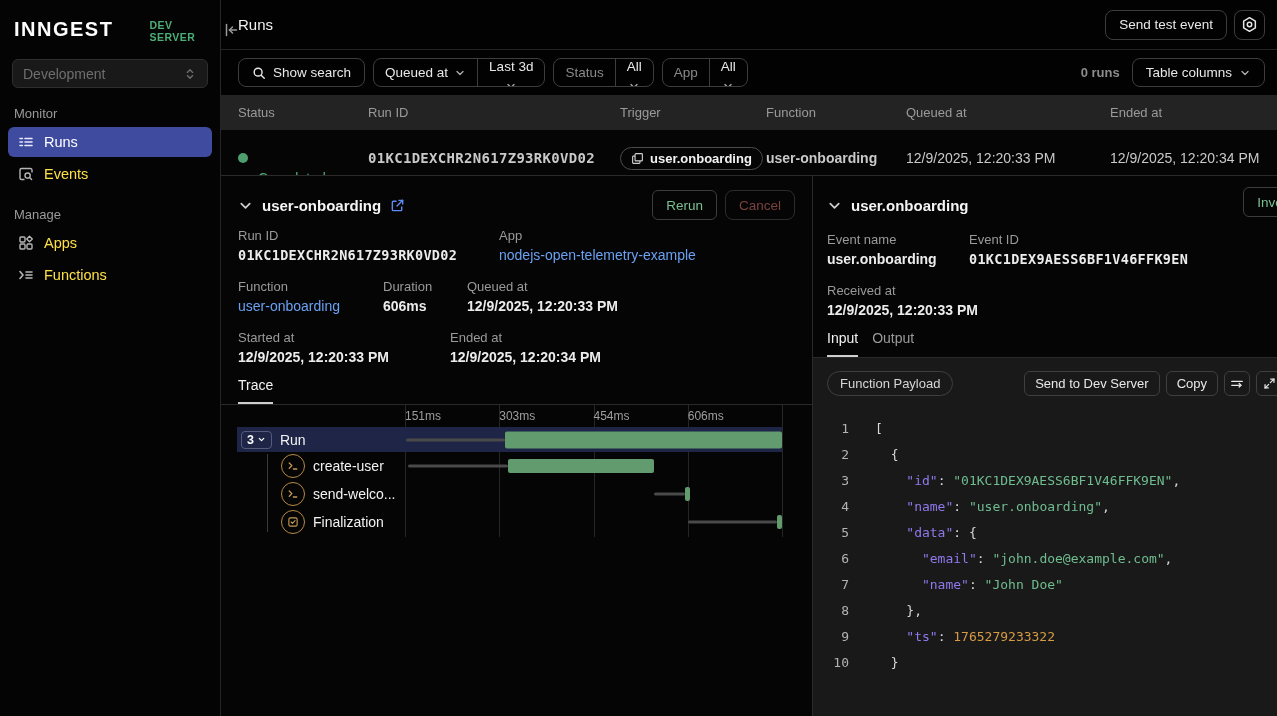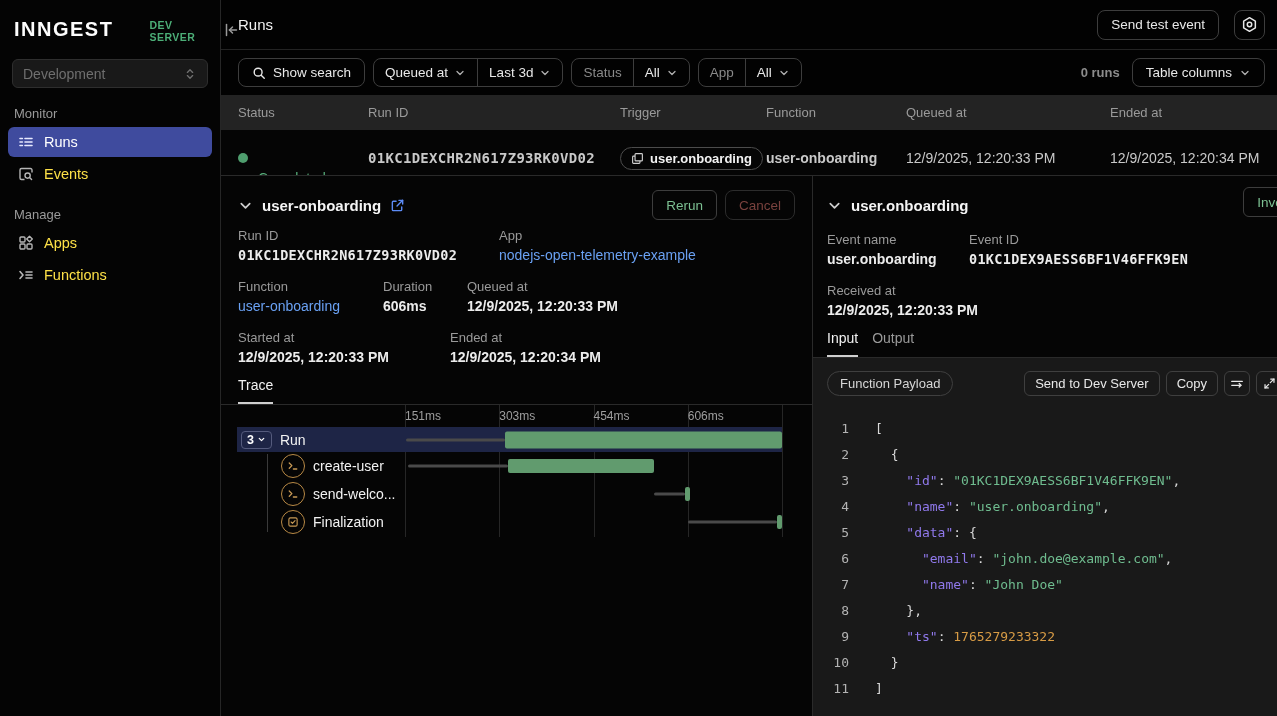--- a/index.html
+++ b/index.html
@@ -21,30 +21,30 @@
   .side-item { display:flex; align-items:center; gap:10px; height:30px; margin:2px 8px; padding:0 10px;
     border-radius:6px; font-size:14.5px; color:#fde047; cursor:pointer; }
   .side-item .icn { display:flex; color:#b5b5b5; }
   .side-item.active { background:#3f4b9e; color:#ffffff; }
   .side-item.active .icn { color:#e7e9ff; }
 
   
   .main { flex:1; display:flex; flex-direction:column; min-width:0; }
   .topbar { height:50px; flex:0 0 50px; border-bottom:1px solid #232323; display:flex; align-items:center; padding:0 12px 0 17px; }
   .page-title { font-size:15px; font-weight:500; color:#f2f2f2; }
-  .topbar-right { margin-left:auto; display:flex; align-items:center; gap:15px; }
+  .topbar-right { margin-left:auto; display:flex; align-items:center; gap:7px; }
   .btn { display:inline-flex; align-items:center; gap:7px; height:30px; padding:0 13px; border:1px solid #3d3d3d;
     border-radius:8px; background:transparent; color:#e8e8e8; font-size:13.5px; cursor:pointer; white-space:nowrap; }
   .icon-btn { width:31px; padding:0; justify-content:center; }
 
   .filterbar { height:45px; flex:0 0 45px; display:flex; align-items:center; padding:0 12px 0 17px; gap:8px; }
   .btn-sm { height:29px; }
   .group { display:inline-flex; align-items:stretch; height:29px; border:1px solid #3d3d3d; border-radius:8px; overflow:hidden; }
   .group .seg { display:inline-flex; align-items:center; gap:6px; padding:0 11px; font-size:13.5px; color:#e8e8e8; cursor:pointer; }
-  .group .seg + .seg { border-left:1px solid #3d3d3d; }
+  .group .seg + .seg { border-left:1px solid #3d3d3d;flex-direction:column; }
   .group .seg.muted { color:#8a8a8a; cursor:default; }
   .chev { display:flex; color:#b0b0b0; }
   .filter-right { margin-left:auto; display:flex; align-items:center; gap:12px; }
   .runs-count { font-size:13px; color:#8c8c8c; font-weight:600; }
 
   
   .tbl-grid { display:grid; grid-template-columns:130px 252px 146px 140px 204px 1fr; }
   .thead { height:35px; background:#232323; align-items:center; }
   .thead .cell { font-size:13px; color:#9a9a9a; padding-left:17px; }
   .trow { height:45px; align-items:center; background:#050505; }
@@ -519,19 +519,18 @@
             <div class="code-line"><span class="ln">1</span><span><span class="cp">[</span></span></div>
             <div class="code-line"><span class="ln">2</span><span><span class="cp">  {</span></span></div>
             <div class="code-line"><span class="ln">3</span><span><span class="cp">    </span><span class="ck">"id"</span><span class="cp">: </span><span class="cs">"01KC1DEX9AESS6BF1V46FFK9EN"</span><span class="cp">,</span></span></div>
             <div class="code-line"><span class="ln">4</span><span><span class="cp">    </span><span class="ck">"name"</span><span class="cp">: </span><span class="cs">"user.onboarding"</span><span class="cp">,</span></span></div>
             <div class="code-line"><span class="ln">5</span><span><span class="cp">    </span><span class="ck">"data"</span><span class="cp">: {</span></span></div>
             <div class="code-line"><span class="ln">6</span><span><span class="cp">      </span><span class="ck">"email"</span><span class="cp">: </span><span class="cs">"john.doe@example.com"</span><span class="cp">,</span></span></div>
             <div class="code-line"><span class="ln">7</span><span><span class="cp">      </span><span class="ck">"name"</span><span class="cp">: </span><span class="cs">"John Doe"</span></span></div>
             <div class="code-line"><span class="ln">8</span><span><span class="cp">    },</span></span></div>
             <div class="code-line"><span class="ln">9</span><span><span class="cp">    </span><span class="ck">"ts"</span><span class="cp">: </span><span class="cn">1765279233322</span></span></div>
             <div class="code-line"><span class="ln">10</span><span><span class="cp">  }</span></span></div>
-            <div class="code-line"><span class="ln">11</span><span><span class="cp">]</span></span></div>
           </div>
         </div>
       </section>
     </div>
   </div>
 </div>
 
 </body></html>

